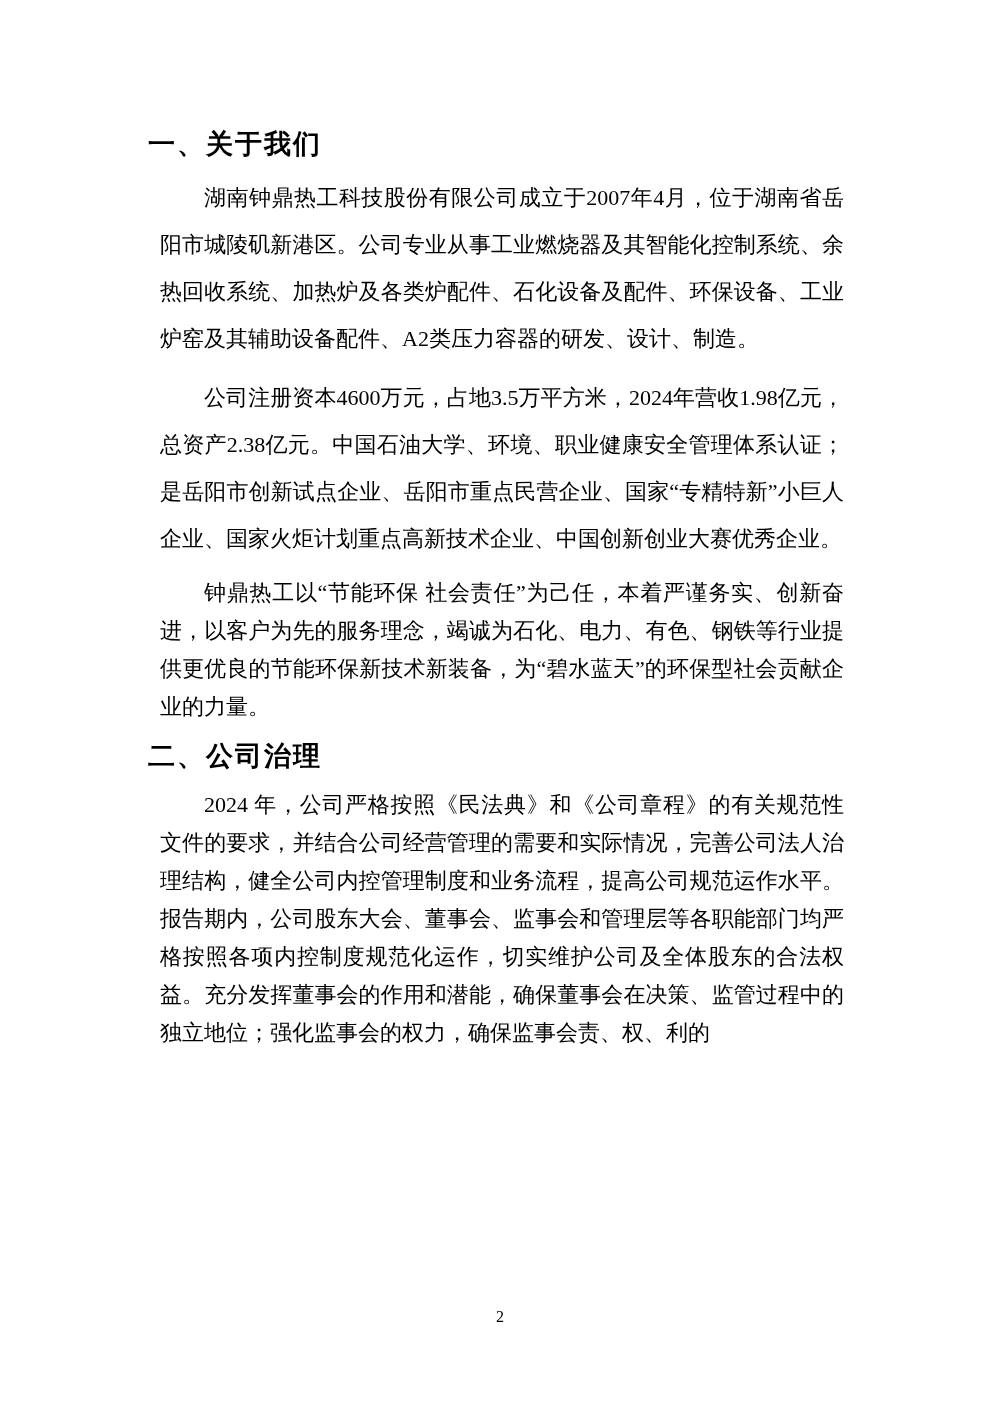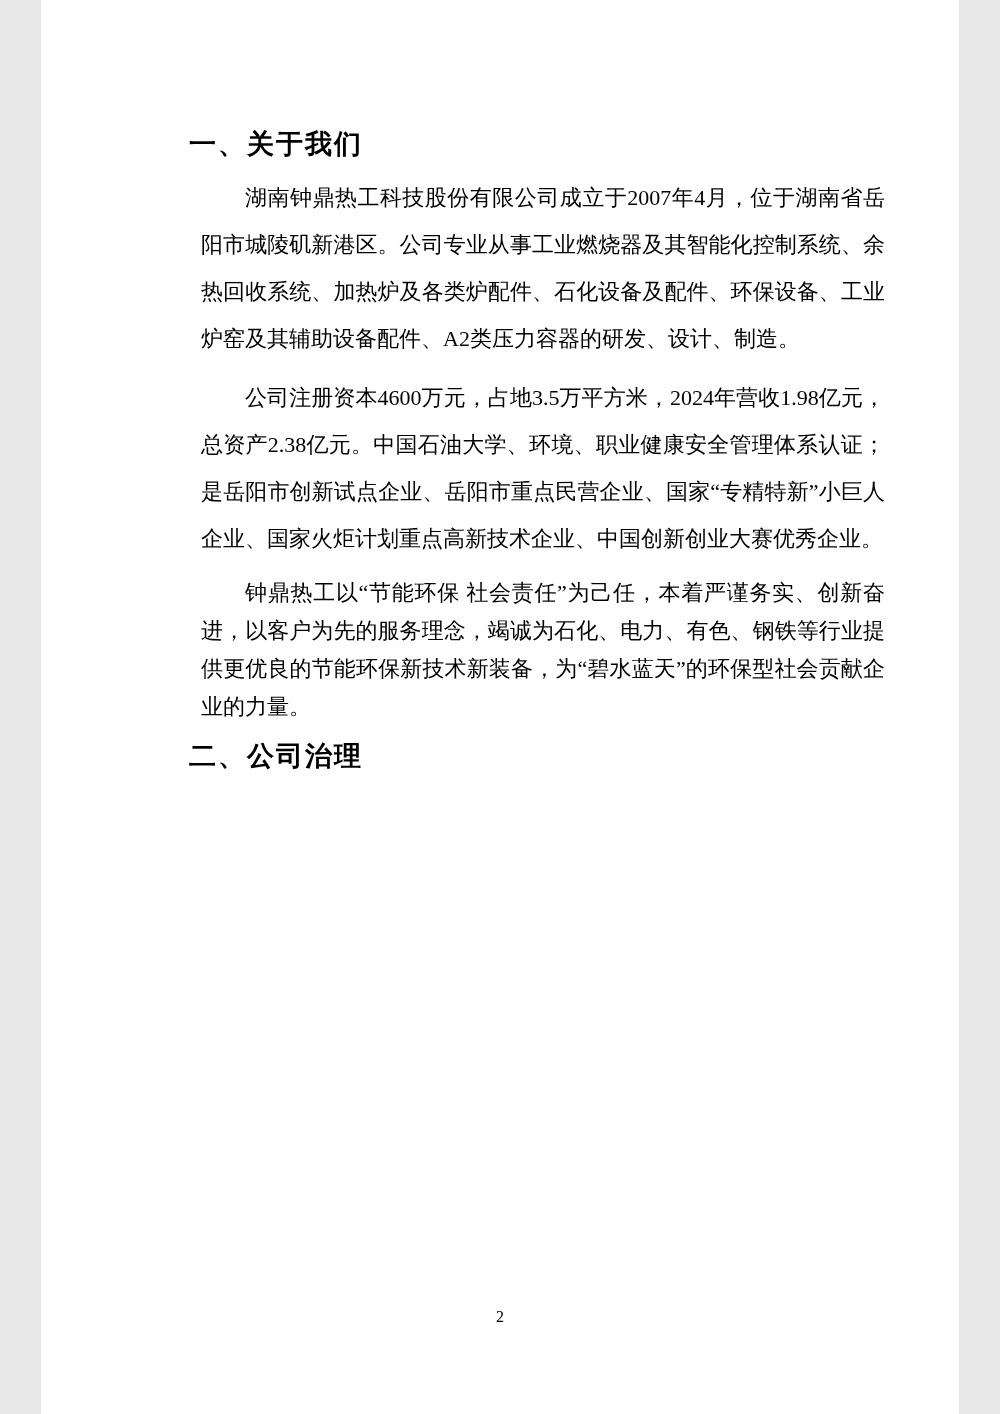--- a/index.html
+++ b/index.html
@@ -2,21 +2,21 @@
 <html><head>
 <meta charset="utf-8">
 <style>
   html, body {
     margin: 0;
     padding: 0;
     background: #e8e8e8;
   }
   .page {
     position: relative;
-    width: 918px;
+    width: 1000px;
     height: 1414px;
     margin: 0 auto;
     background: #ffffff;
     color: #000000;
     font-family: "Liberation Serif", "DejaVu Serif", serif;
     overflow: hidden;
   }
   .content {
     position: absolute;
     left: 148px;
@@ -65,17 +65,18 @@
 
     <p class="para para-loose">湖南钟鼎热工科技股份有限公司成立于2007年4月，位于湖南省岳阳市城陵矶新港区。公司专业从事工业燃烧器及其智能化控制系统、余热回收系统、加热炉及各类炉配件、石化设备及配件、环保设备、工业炉窑及其辅助设备配件、A2类压力容器的研发、设计、制造。</p>
 
     <p class="para para-loose">公司注册资本4600万元，占地3.5万平方米，2024年营收1.98亿元，总资产2.38亿元。中国石油大学、环境、职业健康安全管理体系认证；是岳阳市创新试点企业、岳阳市重点民营企业、国家“专精特新”小巨人企业、国家火炬计划重点高新技术企业、中国创新创业大赛优秀企业。</p>
 
 
     <p class="para para-tight">钟鼎热工以“节能环保 社会责任”为己任，本着严谨务实、创新奋进，以客户为先的服务理念，竭诚为石化、电力、有色、钢铁等行业提供更优良的节能环保新技术新装备，为“碧水蓝天”的环保型社会贡献企业的力量。</p>
 
     <h1 class="section-heading second">二、公司治理</h1>
 
+    <p class="para para-tight">2024 年，公司严格按照《民法典》和《公司章程》的有关规范性文件的要求，并结合公司经营管理的需要和实际情况，完善公司法人治理结构，健全公司内控管理制度和业务流程，提高公司规范运作水平。报告期内，公司股东大会、董事会、监事会和管理层等各职能部门均严格按照各项内控制度规范化运作，切实维护公司及全体股东的合法权益。充分发挥董事会的作用和潜能，确保董事会在决策、监管过程中的独立地位；强化监事会的权力，确保监事会责、权、利的</p>
 
   </div>
 
   <div class="page-number">2</div>
 </div>
 
 </body></html>

